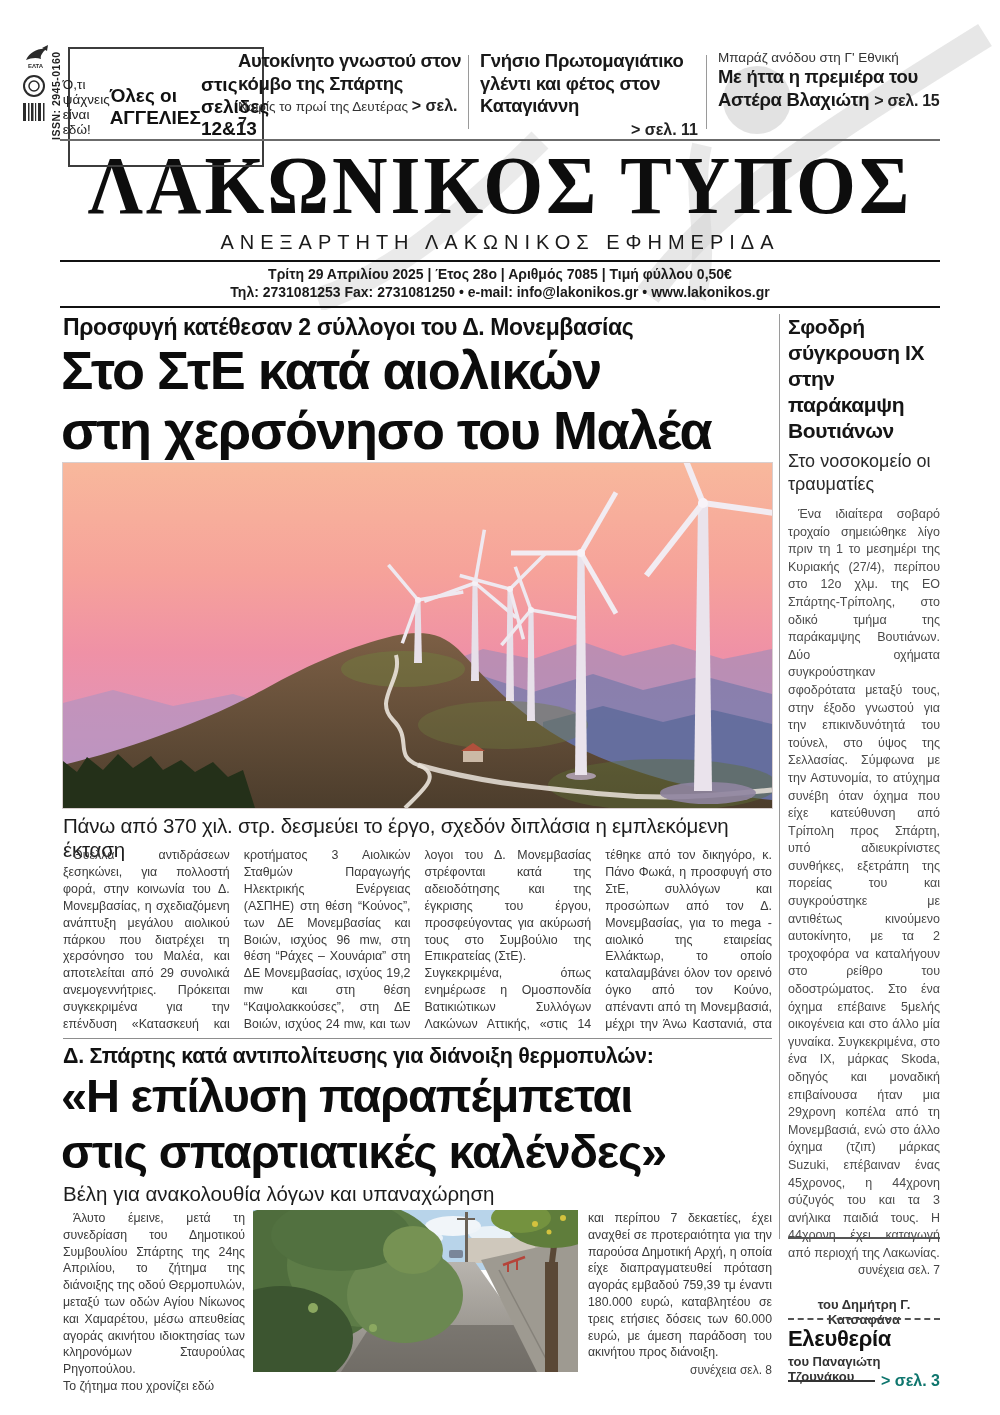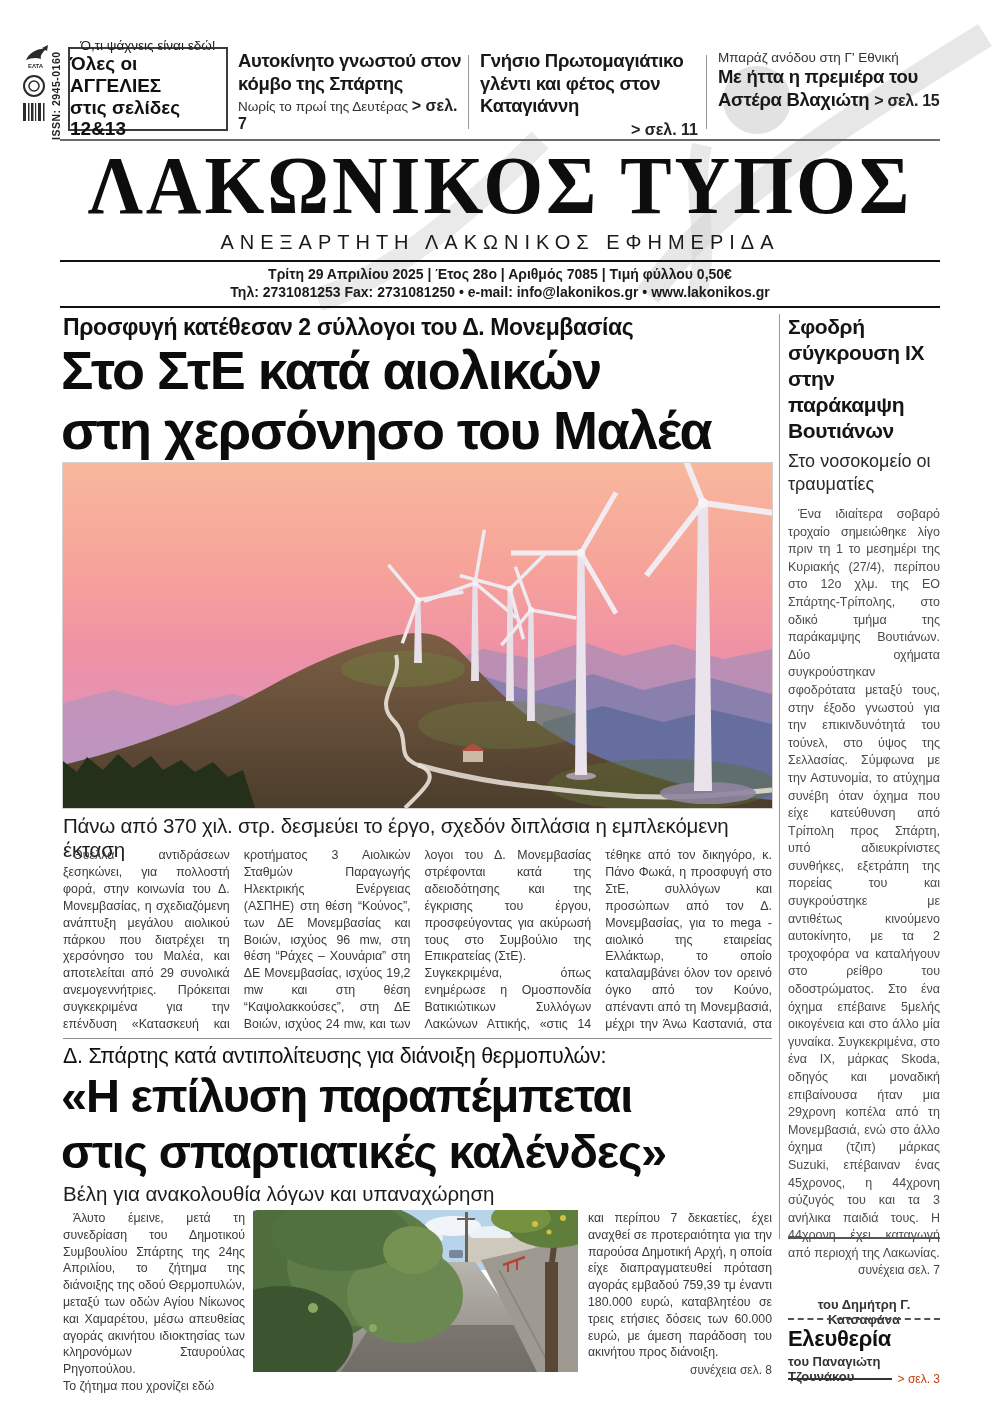--- a/index.html
+++ b/index.html
@@ -7,21 +7,21 @@
         font-family:"Liberation Sans",sans-serif;color:#111;overflow:hidden;}
   .abs{position:absolute;}
   .preline{white-space:pre-line;}
 
   
   .corner{left:22px;top:44px;width:44px;height:96px;}
   .corner svg{display:block;margin:0 0 4px 0;}
   .issn{left:50px;top:44px;height:96px;writing-mode:vertical-rl;transform:rotate(180deg);
         font-size:10.5px;font-weight:bold;color:#222;letter-spacing:.5px;}
   .promoBox{left:68px;top:47px;width:156px;height:80px;border:2px solid #3c3c3c;
-            display:flex;flex-direction:column;justify-content:center;align-items:center;padding:0;}
+            display:flex;flex-direction:row;justify-content:center;align-items:center;padding:18px;}
   .promo1{font-size:13.5px;color:#222;}
   .promo2{font-size:19px;font-weight:bold;line-height:1.15;}
   .promo3{font-size:19px;font-weight:bold;line-height:1.15;}
   .teaser{top:50px;}
   .t-title{font-size:18.5px;font-weight:bold;line-height:1.22;letter-spacing:-.3px;color:#181818;}
   .t-sub{font-size:13.5px;color:#333;margin-top:2px;}
   .t-kicker{font-size:13.5px;color:#333;margin-bottom:1px;}
   .pageref{font-size:16px;font-weight:bold;color:#222;}
   .vdiv{width:1px;background:#9a9a9a;}
   .hrule-top{left:60px;top:139px;width:880px;height:2px;background:#6b6b6b;}
@@ -45,21 +45,21 @@
   .photo1{left:63px;top:463px;width:709px;height:345px;outline:1px solid #d8cfcf;}
   .caption{left:63px;top:814px;width:709px;font-size:20.5px;color:#1c1c1c;letter-spacing:-.2px;}
   .cols4{left:63px;top:847px;width:709px;height:186px;display:flex;gap:14px;overflow:hidden;}
   .cols4 .col{flex:1;}
   .body{font-size:12.4px;line-height:16.9px;color:#3a3a3a;text-align:justify;}
   .indent{text-indent:10px;}
   .cont{font-size:12px;color:#444;text-align:right;margin-top:2px;}
 
   
   .rule-mid{left:63px;top:1038px;width:709px;height:1px;background:#8d8d8d;}
-  .kicker2{left:63px;top:1044px;width:709px;font-size:21.5px;font-weight:normal;letter-spacing:-.3px;}
+  .kicker2{left:63px;top:1044px;width:709px;font-size:21.5px;font-weight:bold;letter-spacing:-.3px;}
   .head2{left:61px;top:1068px;width:715px;font-size:47px;line-height:56px;font-weight:bold;
          letter-spacing:-1.2px;color:#0c0c0c;}
   .subhead2{left:63px;top:1182px;width:709px;font-size:20.5px;color:#1c1c1c;}
   .bcol-l{left:63px;top:1210px;width:182px;height:200px;overflow:hidden;}
   .photo2{left:253px;top:1210px;width:325px;height:162px;}
   .bcol-r{left:588px;top:1210px;width:184px;height:200px;overflow:hidden;}
   .body2{font-size:12.3px;line-height:16.8px;color:#3a3a3a;text-align:justify;}
 
   
   .side-rule{left:779px;top:314px;width:1px;height:925px;background:#9a9a9a;}
@@ -70,21 +70,21 @@
              height:755px;overflow:hidden;}
   .side-cont{font-size:12px;color:#444;text-align:right;margin-top:2px;}
   .side-div{left:788px;top:1237px;width:152px;height:2px;background:#555;}
   .op1-title{left:788px;top:1246px;width:152px;font-size:20px;font-weight:bold;line-height:24px;letter-spacing:-.3px;}
   .op1-auth{left:788px;top:1297px;width:152px;font-size:13px;font-weight:bold;color:#333;text-align:center;}
   .dashdiv{left:788px;top:1318px;width:152px;border-top:2px dashed #555;}
   .op2-title{left:788px;top:1326px;width:152px;font-size:22px;font-weight:bold;letter-spacing:-.3px;}
   .op2-auth{left:788px;top:1354px;width:152px;font-size:13px;font-weight:bold;color:#333;}
   .op2-line{left:788px;top:1372px;width:152px;display:flex;align-items:center;gap:6px;}
   .op2-line .ln{flex:1;height:2px;background:#333;}
-  .op2-line .pg{font-size:12px;font-weight:normal;color:#c2410c;white-space:nowrap;}
+  .op2-line .pg{font-size:16px;font-weight:bold;color:#0f766e;white-space:nowrap;}
 
   .wm{pointer-events:none;}
 </style>
 </head>
 <body>
 
 <div class="page">
 
   <svg class="abs wm" style="left:0;top:0;z-index:0;" width="1000" height="310" viewBox="0 0 1000 310">
     <circle cx="757" cy="100" r="34" fill="#cfcfcf" opacity="0.6"></circle>

